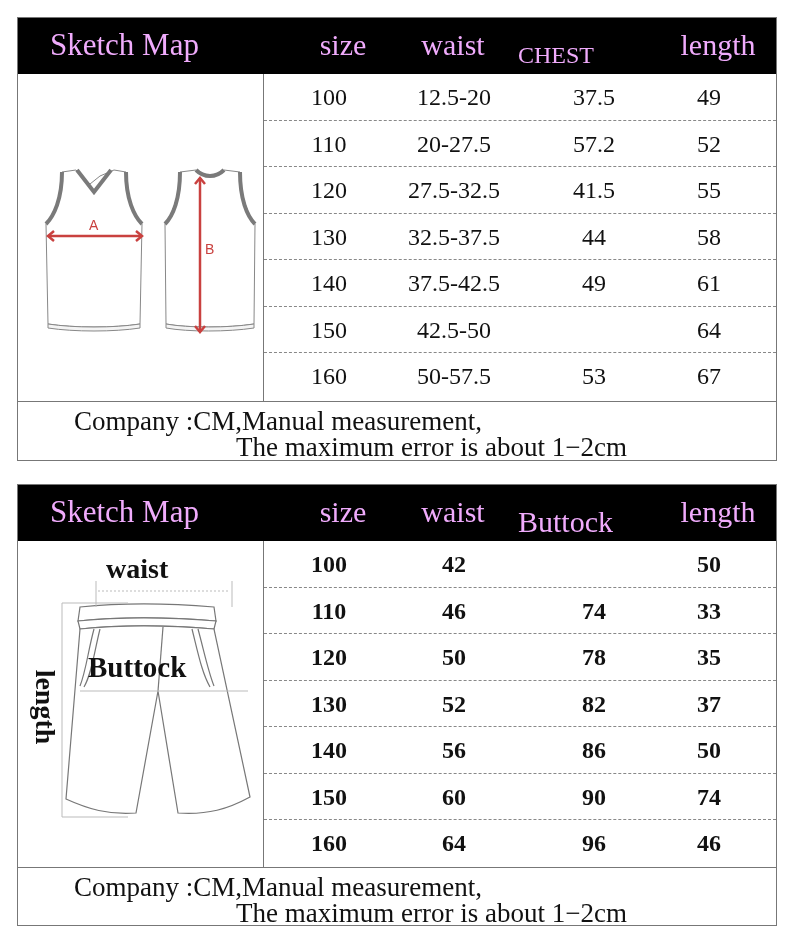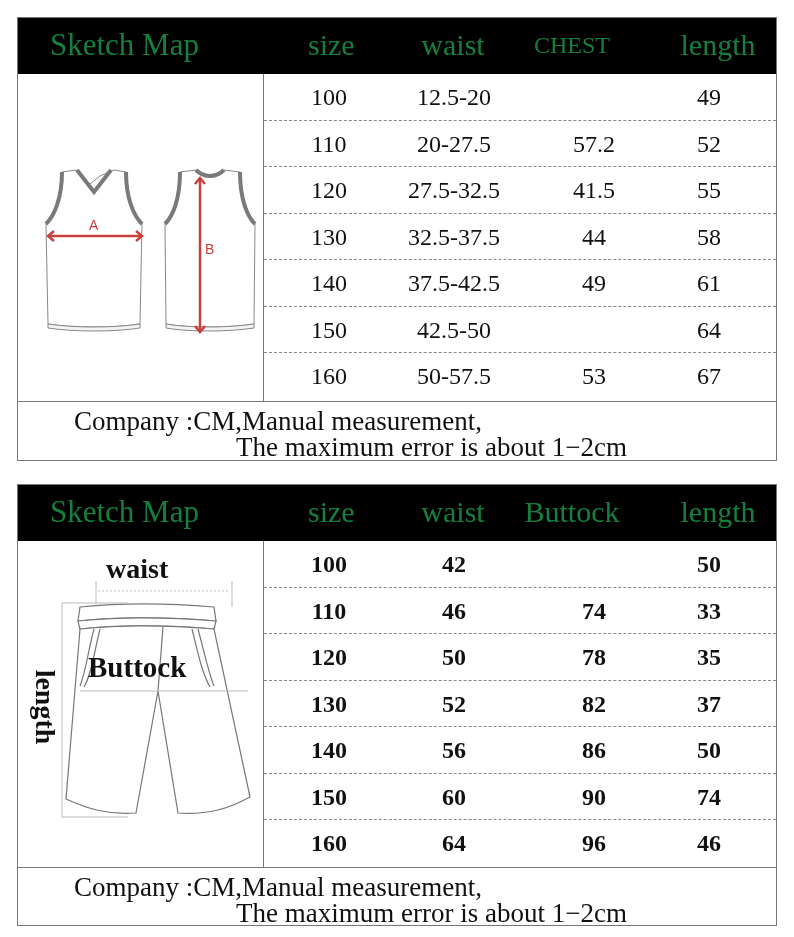--- a/index.html
+++ b/index.html
@@ -1,23 +1,23 @@
 <!DOCTYPE html>
 <html><head>
 <meta charset="utf-8">
 <style>
   html, body { margin:0; padding:0; background:#fff; }
   body { width:794px; height:937px; position:relative; overflow:hidden; font-family:"Liberation Serif","DejaVu Serif",serif; color:#111; }
   .chart { position:absolute; left:17px; width:760px; border:1.5px solid #777; box-sizing:border-box; background:#fff; }
-  .hdr { position:absolute; left:0; top:0; width:100%; height:56px; background:#000; color:#15803d;text-decoration:underline; }
+  .hdr { position:absolute; left:0; top:0; width:100%; height:56px; background:#000; color:#f0abfc;text-decoration:underline; }
   .hdr span { position:absolute; top:0; height:56px; line-height:54px; font-size:30px; white-space:nowrap; }
   .hdr .sketch { left:32px; font-size:31px; }
-  .hdr .c-size { left:290px; width:70px; }
+  .hdr .c-size { left:290px; width:70px; text-align:center; }
   .hdr .c-waist { left:385px; width:100px; text-align:center; }
-  .hdr .c-3 { left:484px; width:140px; text-align:center; }
+  .hdr .c-3 { left:500px; width:140px; text-align:left;margin-top:10px; }
   .hdr .c-4 { left:645px; width:110px; text-align:center; }
   .hdr .small { font-size:24px; }
   .body { position:absolute; left:0; top:56px; width:100%; }
   .sketch-cell { position:absolute; left:0; top:0; width:246px; height:100%; border-right:1.5px solid #777; box-sizing:border-box; }
   .rows { position:absolute; left:246px; top:0; right:0; height:100%;text-decoration:underline; }
   .row { position:absolute; left:0; right:0; height:46.5px; border-bottom:1.3px dashed #888; box-sizing:border-box; }
   .row:last-child { border-bottom:none; }
   .row span { position:absolute; top:0; line-height:46px; font-size:24px; text-align:center; }
   .row .v0 { left:20px; width:90px; }
   .row .v1 { left:120px; width:140px; }
@@ -69,20 +69,21 @@
           <polyline points="177,252 182,258 187,252"></polyline>
         </g>
       </svg>
       <span style="position:absolute;left:71px;top:143px;font-family:'Liberation Sans',sans-serif;font-size:14px;color:#c9413f;">A</span>
       <span style="position:absolute;left:187px;top:167px;font-family:'Liberation Sans',sans-serif;font-size:14px;color:#c9413f;">B</span>
     </div>
     <div class="rows">
       <div class="row" style="top:0px;">
           <span class="v0">100</span>
           <span class="v1">12.5-20</span>
+          <span class="v2">37.5</span>
           <span class="v3">49</span>
         </div>
       <div class="row" style="top:46.5px;">
           <span class="v0">110</span>
           <span class="v1">20-27.5</span>
           <span class="v2">57.2</span>
           <span class="v3">52</span>
         </div>
       <div class="row" style="top:93px;">
           <span class="v0">120</span>

